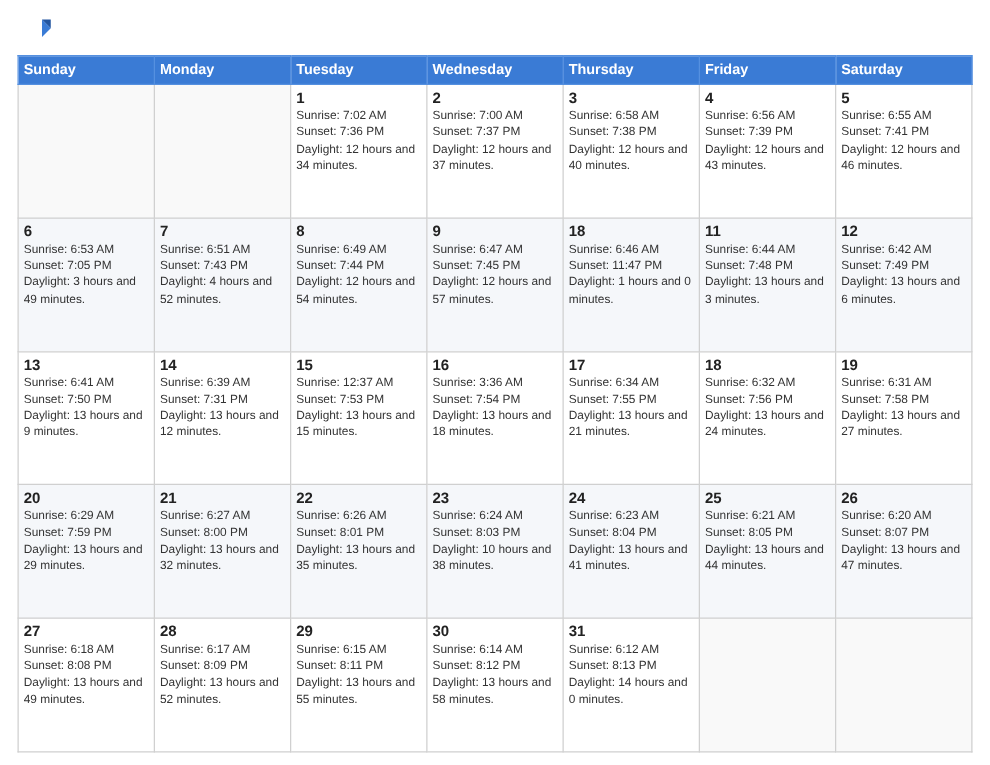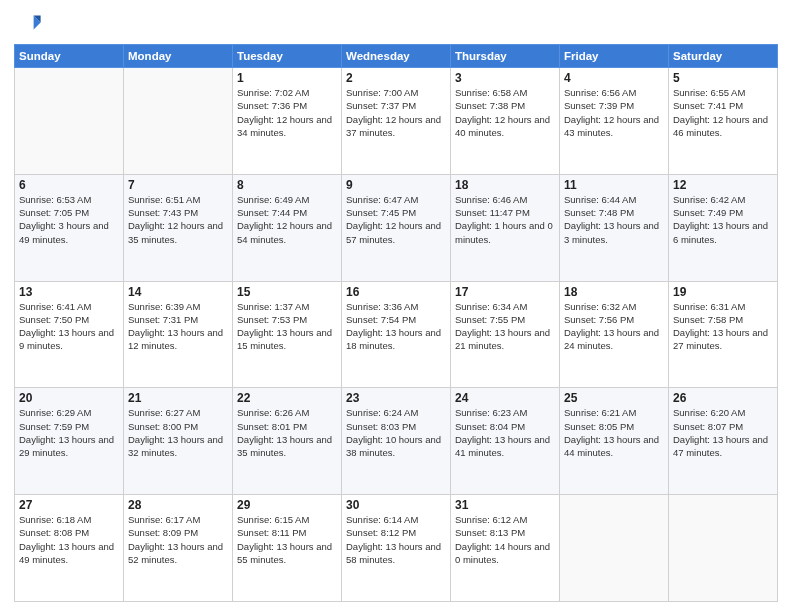--- a/index.html
+++ b/index.html
@@ -175,21 +175,21 @@
           <td>
             <span class="day-number">6</span>
             <div class="cell-text">Sunrise: 6:53 AM</div>
             <div class="cell-text">Sunset: 7:05 PM</div>
             <div class="cell-text">Daylight: 3 hours and 49 minutes.</div>
           </td>
           <td>
             <span class="day-number">7</span>
             <div class="cell-text">Sunrise: 6:51 AM</div>
             <div class="cell-text">Sunset: 7:43 PM</div>
-            <div class="cell-text">Daylight: 12 hours and 35 minutes.</div>
+            <div class="cell-text">Daylight: 4 hours and 52 minutes.</div>
           </td>
           <td>
             <span class="day-number">8</span>
             <div class="cell-text">Sunrise: 6:49 AM</div>
             <div class="cell-text">Sunset: 7:44 PM</div>
             <div class="cell-text">Daylight: 12 hours and 54 minutes.</div>
           </td>
           <td>
             <span class="day-number">9</span>
             <div class="cell-text">Sunrise: 6:47 AM</div>
@@ -223,21 +223,21 @@
             <div class="cell-text">Daylight: 13 hours and 9 minutes.</div>
           </td>
           <td>
             <span class="day-number">14</span>
             <div class="cell-text">Sunrise: 6:39 AM</div>
             <div class="cell-text">Sunset: 7:31 PM</div>
             <div class="cell-text">Daylight: 13 hours and 12 minutes.</div>
           </td>
           <td>
             <span class="day-number">15</span>
-            <div class="cell-text">Sunrise: 1:37 AM</div>
+            <div class="cell-text">Sunrise: 12:37 AM</div>
             <div class="cell-text">Sunset: 7:53 PM</div>
             <div class="cell-text">Daylight: 13 hours and 15 minutes.</div>
           </td>
           <td>
             <span class="day-number">16</span>
             <div class="cell-text">Sunrise: 3:36 AM</div>
             <div class="cell-text">Sunset: 7:54 PM</div>
             <div class="cell-text">Daylight: 13 hours and 18 minutes.</div>
           </td>
           <td>

